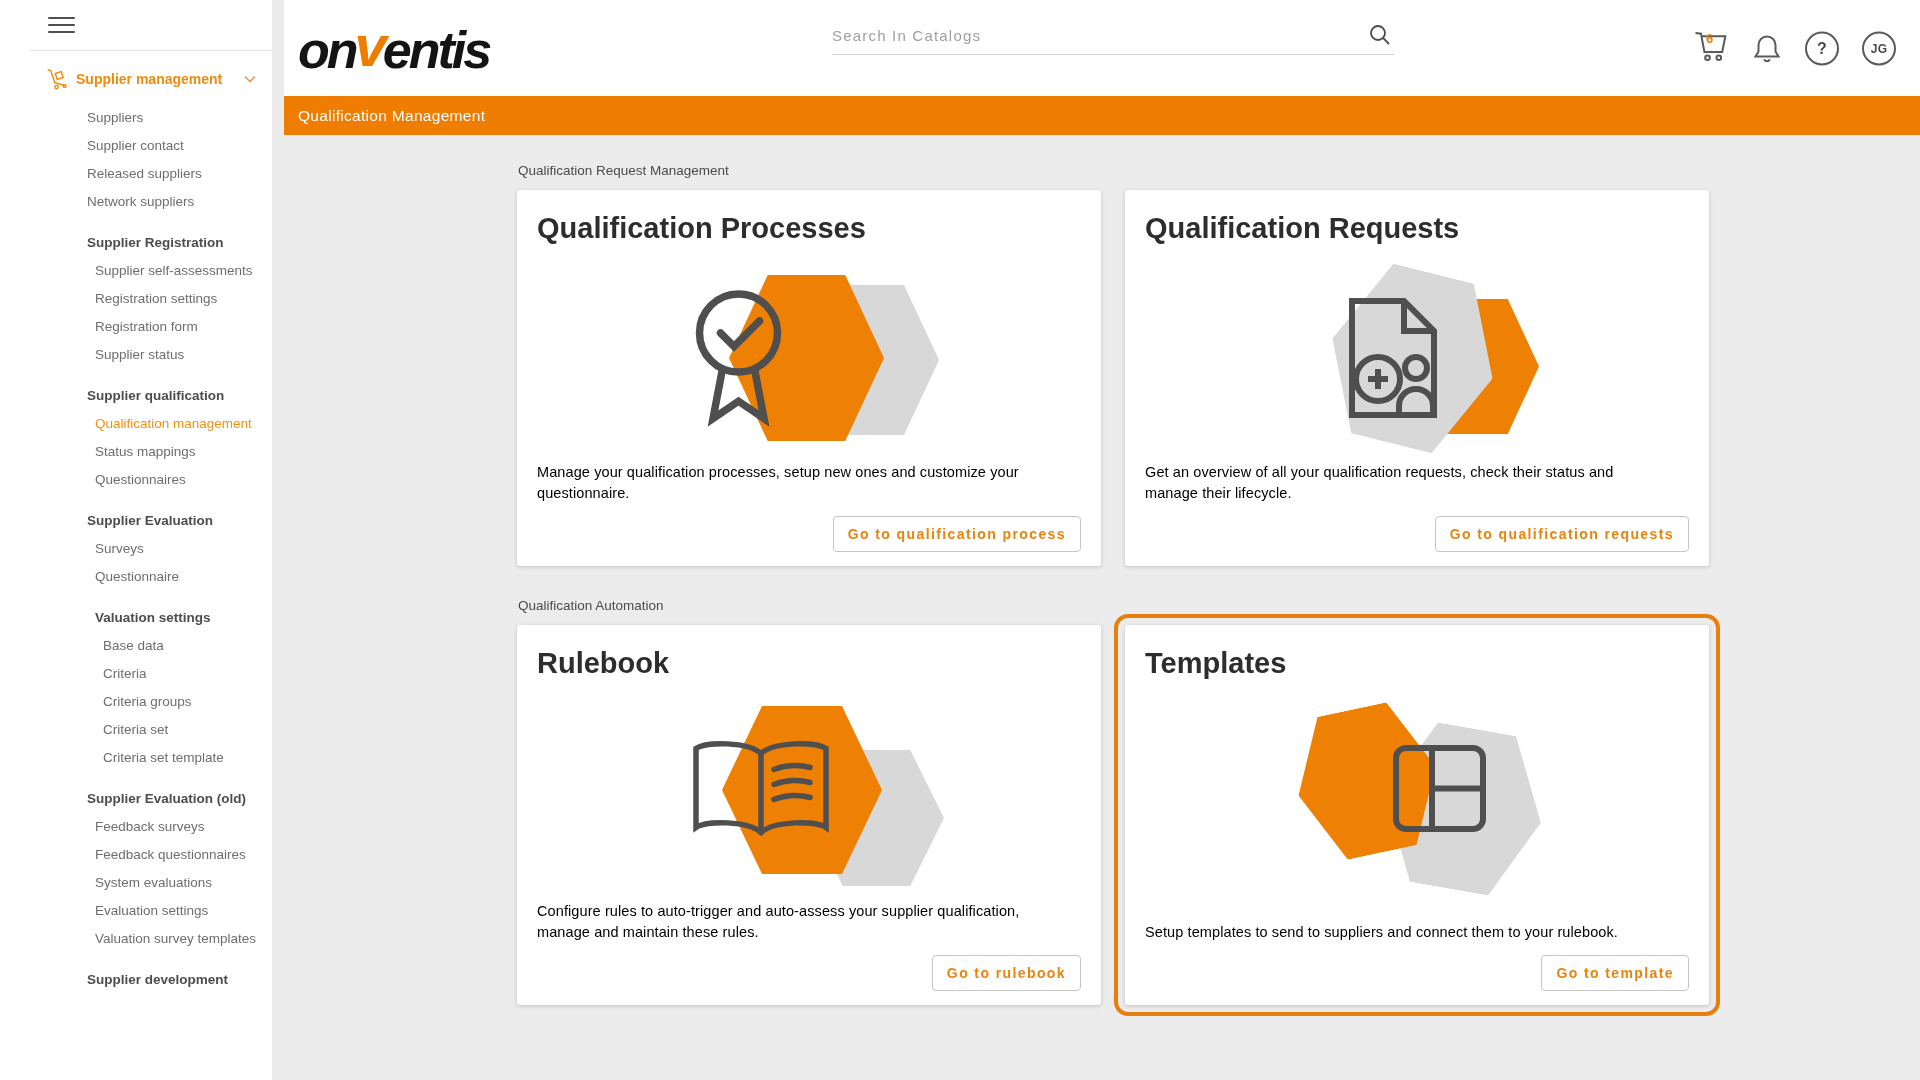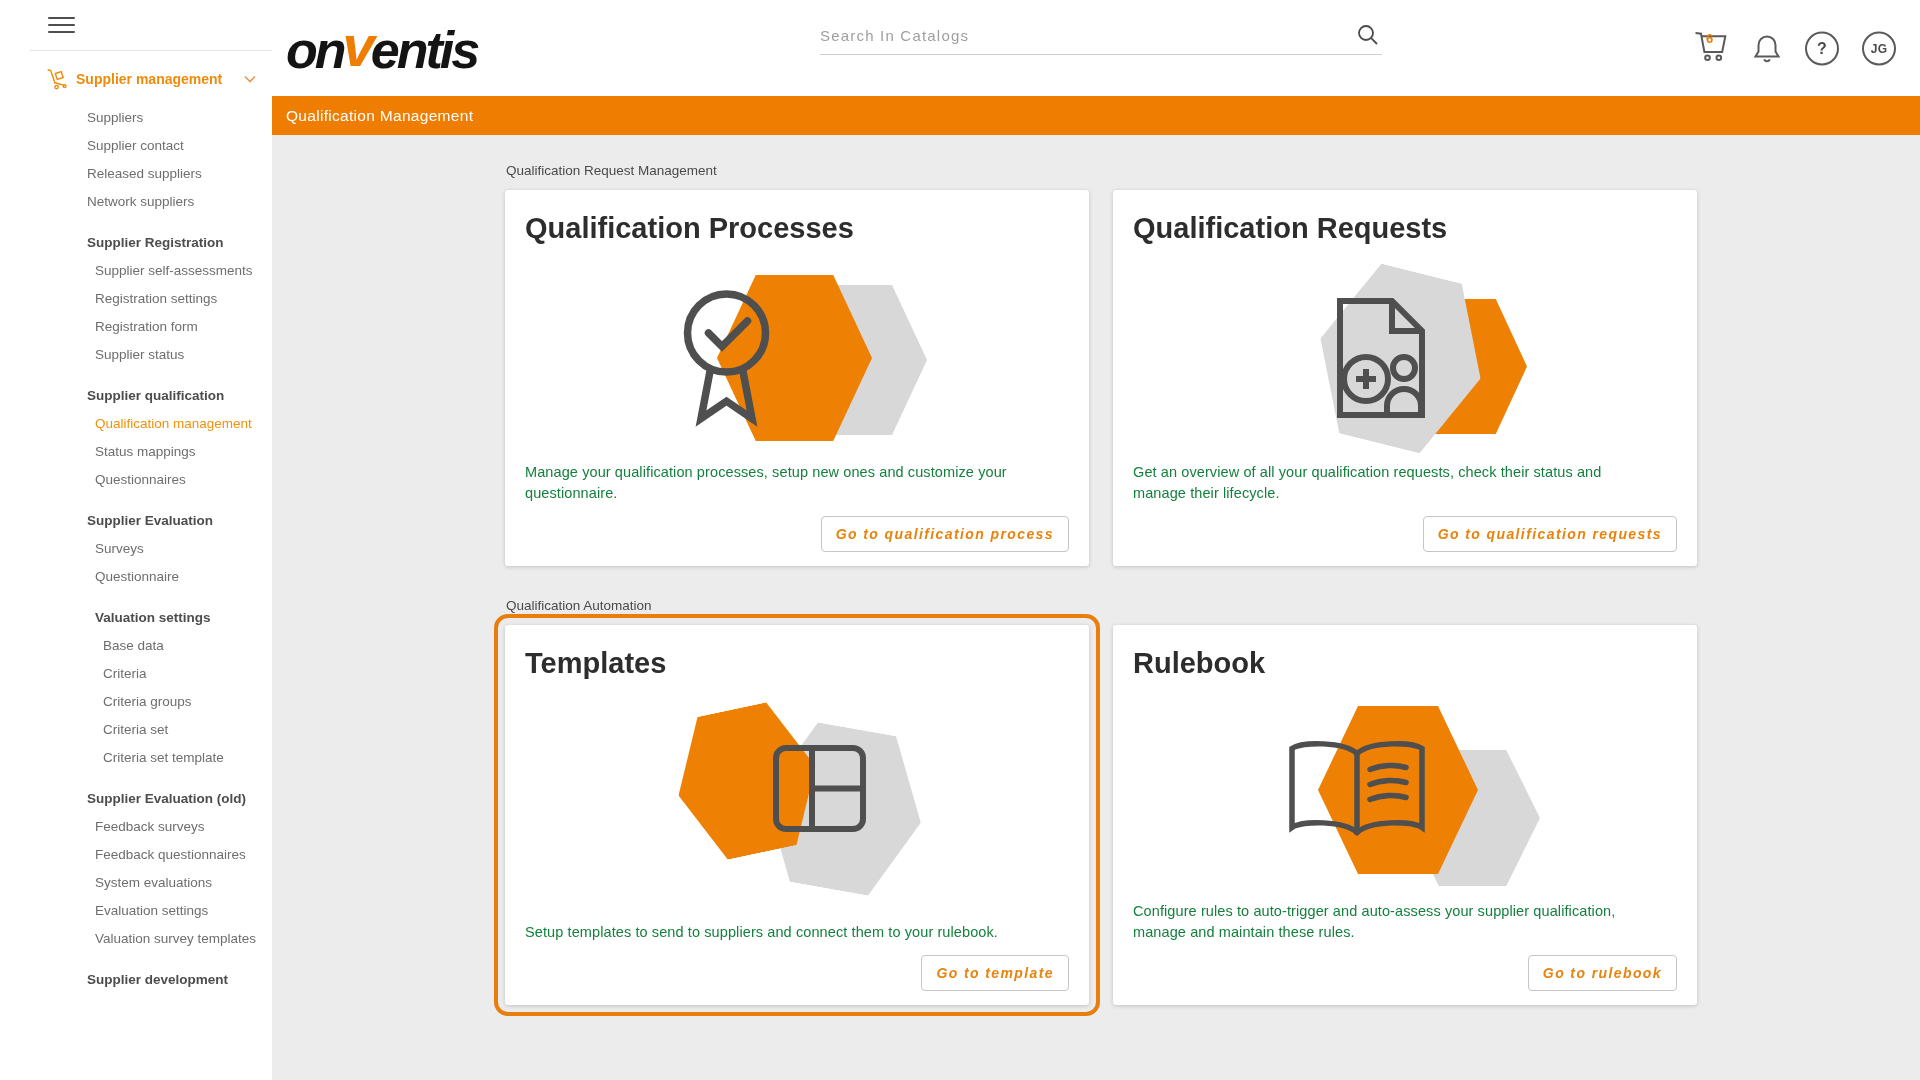--- a/index.html
+++ b/index.html
@@ -20,21 +20,21 @@
   .nav-root .root-label { margin-left:8px; }
   .nav-root .chev { margin-left:auto; }
   ul.nav { list-style:none; margin-top:6px; }
   ul.nav li { height:28px; display:flex; align-items:center; font-size:13.5px; color:#6e6e6e; cursor:pointer; }
   ul.nav li.lvl1 { padding-left:57px; }
   ul.nav li.lvl2 { padding-left:65px; }
   ul.nav li.lvl3 { padding-left:73px; }
   ul.nav li.section { font-weight:bold; color:#4d4d4d; margin-top:13px; }
   ul.nav li.active { color:#F0920C; }
   
-  .main { flex:1; display:flex; flex-direction:column; height:100%; }
+  .main { flex:1; display:flex; flex-direction:column; height:100%;margin-left:12px; }
   .topbar { height:96px; background:#fff; position:relative; display:flex; align-items:center; }
   .logo { font-style:italic; font-weight:bold; font-size:52px; letter-spacing:-3px; color:#141414; margin-left:14px; line-height:1; user-select:none; }
   .logo .logo-v { color:#EE7D01; font-size:58px; display:inline-block; transform:translateY(-2px); margin:0 -1px; }
   .search-wrap { position:absolute; left:548px; top:16px; width:562px; height:39px; border-bottom:1px solid #cfcfcf; }
   .search-wrap input { width:calc(100% - 34px); height:100%; border:none; outline:none; font-family:inherit; font-size:15px; letter-spacing:1.2px; color:#555; background:transparent; }
   .search-wrap input::placeholder { color:#9f9f9f; }
   .search-icon { position:absolute; right:2px; top:7px; cursor:pointer; }
   .top-icons { position:absolute; right:24px; top:50%; transform:translateY(-50%); display:flex; align-items:center; gap:23px; }
   .cart-wrap { position:relative; cursor:pointer; }
   .cart-badge { position:absolute; top:1px; left:13px; color:#EE7D01; font-size:13px; font-weight:bold; }
@@ -49,23 +49,23 @@
   .cards-row { display:flex; gap:24px; }
   .card { width:584px; height:376px; background:#fff; border-radius:3px; box-shadow:0 1px 4px rgba(0,0,0,0.18); padding:18px 20px 14px 20px; display:flex; flex-direction:column; }
   .cards-row.second .card { height:380px; }
   .card.highlighted { outline:4px solid #E87E0E; outline-offset:7px; }
   .card h2 { font-size:29px; color:#2d2d2d; font-weight:bold; margin-top:4px; }
   .icon-area { position:relative; width:250px; height:180px; margin:26px auto 0 auto; }
   .hex { position:absolute; clip-path:polygon(25% 0%,75% 0%,100% 50%,75% 100%,25% 100%,0% 50%); }
   .hex.orange { background:#EE8103; }
   .hex.gray { background:#D8D8D8; }
   .icon-svg { position:absolute; }
-  .card-desc { margin-top:auto; font-size:14.5px; line-height:21px; color:#15803d; max-width:505px; letter-spacing:0.1px; }
+  .card-desc { margin-top:auto; font-size:14.5px; line-height:21px; color:#000000; max-width:505px; letter-spacing:0.1px; }
   .card-actions { display:flex; justify-content:flex-end; margin-top:12px; }
-  .card-btn { background:#fff; border:1px solid #c6c6c6; border-radius:4px; color:#E8830C; font-family:inherit; font-weight:bold; font-size:14px; letter-spacing:1.4px; padding:9px 14px; cursor:pointer;font-style:italic; }
+  .card-btn { background:#fff; border:1px solid #c6c6c6; border-radius:4px; color:#E8830C; font-family:inherit; font-weight:bold; font-size:14px; letter-spacing:1.4px; padding:9px 14px; cursor:pointer; }
   .stroke-ic { fill:none; stroke:#4f4f4f; }
   .hdr-ic { fill:none; stroke:#5a5a5a; stroke-width:2; }
 </style>
 </head>
 <body>
 
 <div class="sidebar">
   <div class="hamburger-row">
     <div class="hamburger">
         <span></span>
@@ -198,39 +198,20 @@
         <div class="card-actions">
           <button class="card-btn">Go to qualification requests</button>
         </div>
       </div>
     </div>
 
     <div class="section-label second">Qualification Automation</div>
 
     <div class="cards-row second">
 
-      <div class="card highlighted">
-        <h2>Templates</h2>
-        <div class="icon-area">
-          <div class="hex gray" style="left:92px; top:22px; width:158px; height:162px; z-index:1; transform:rotate(10deg);"></div>
-          <div class="hex orange" style="left:5px; top:2px; width:140px; height:146px; z-index:2; transform:rotate(-12deg);"></div>
-          <svg class="icon-svg" style="left:100px; top:38px; z-index:3;" width="95" height="90" viewBox="0 0 95 90">
-            <g class="stroke-ic" stroke-width="6">
-              <rect x="4" y="4" width="87" height="81" rx="10"></rect>
-              <path d="M40 4 V85"></path>
-              <path d="M40 44.5 H91"></path>
-            </g>
-          </svg>
-        </div>
-        <p class="card-desc">Setup templates to send to suppliers and connect them to your rulebook.</p>
-        <div class="card-actions">
-          <button class="card-btn">Go to template</button>
-        </div>
-      </div>
-
       <div class="card">
         <h2>Rulebook</h2>
         <div class="icon-area">
           <div class="hex gray" style="left:125px; top:44px; width:135px; height:136px; z-index:1;"></div>
           <div class="hex orange" style="left:38px; top:0px; width:160px; height:168px; z-index:2;"></div>
           <svg class="icon-svg" style="left:2px; top:28px; z-index:3;" width="150" height="118" viewBox="0 0 150 115">
             <g class="stroke-ic" stroke-width="5.5" stroke-linecap="round">
               <path d="M75 18 C62 6 20 6 10 13 L10 92 C20 85 62 85 75 97"></path>
               <path d="M75 18 C88 6 130 6 140 13 L140 92 C130 85 88 85 75 97"></path>
               <path d="M75 18 V97"></path>
@@ -238,15 +219,34 @@
               <path d="M88 49 C100 44 114 44 124 47"></path>
               <path d="M88 64 C100 59 114 59 124 62"></path>
             </g>
           </svg>
         </div>
         <p class="card-desc">Configure rules to auto-trigger and auto-assess your supplier qualification, manage and maintain these rules.</p>
         <div class="card-actions">
           <button class="card-btn">Go to rulebook</button>
         </div>
       </div>
+
+      <div class="card highlighted">
+        <h2>Templates</h2>
+        <div class="icon-area">
+          <div class="hex gray" style="left:92px; top:22px; width:158px; height:162px; z-index:1; transform:rotate(10deg);"></div>
+          <div class="hex orange" style="left:5px; top:2px; width:140px; height:146px; z-index:2; transform:rotate(-12deg);"></div>
+          <svg class="icon-svg" style="left:100px; top:38px; z-index:3;" width="95" height="90" viewBox="0 0 95 90">
+            <g class="stroke-ic" stroke-width="6">
+              <rect x="4" y="4" width="87" height="81" rx="10"></rect>
+              <path d="M40 4 V85"></path>
+              <path d="M40 44.5 H91"></path>
+            </g>
+          </svg>
+        </div>
+        <p class="card-desc">Setup templates to send to suppliers and connect them to your rulebook.</p>
+        <div class="card-actions">
+          <button class="card-btn">Go to template</button>
+        </div>
+      </div>
     </div>
   </div>
 </div>
 
 </body></html>

